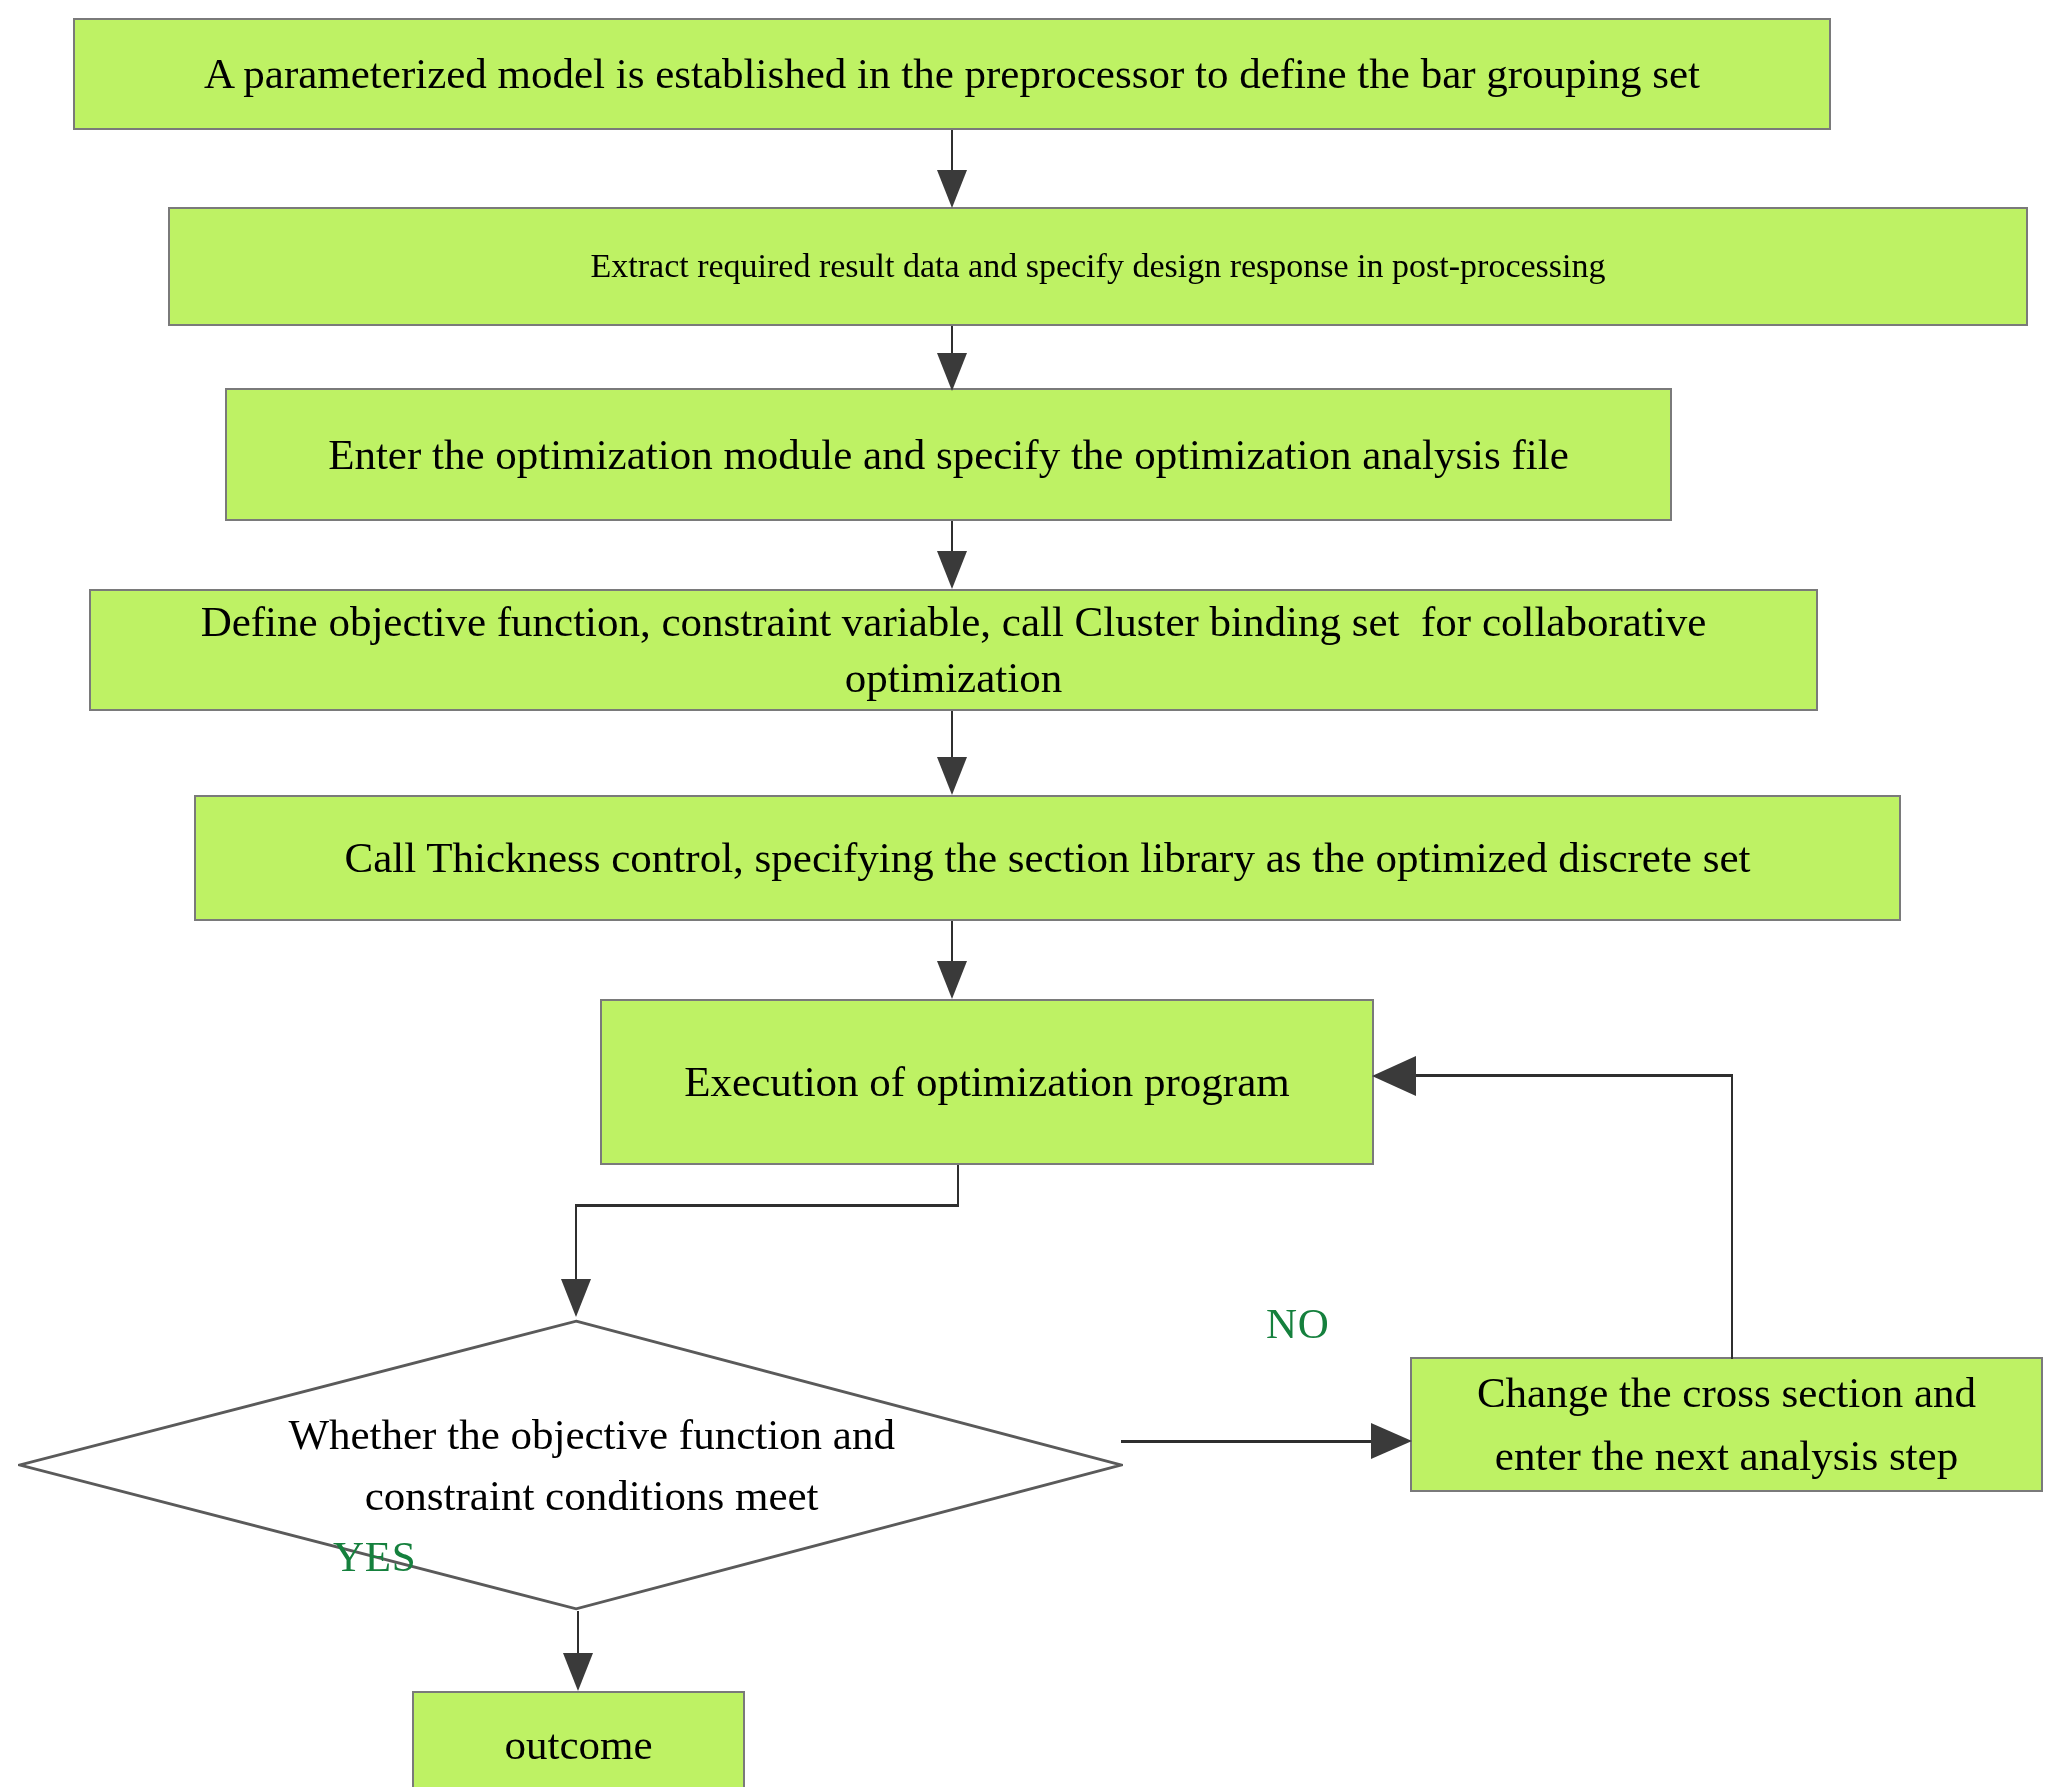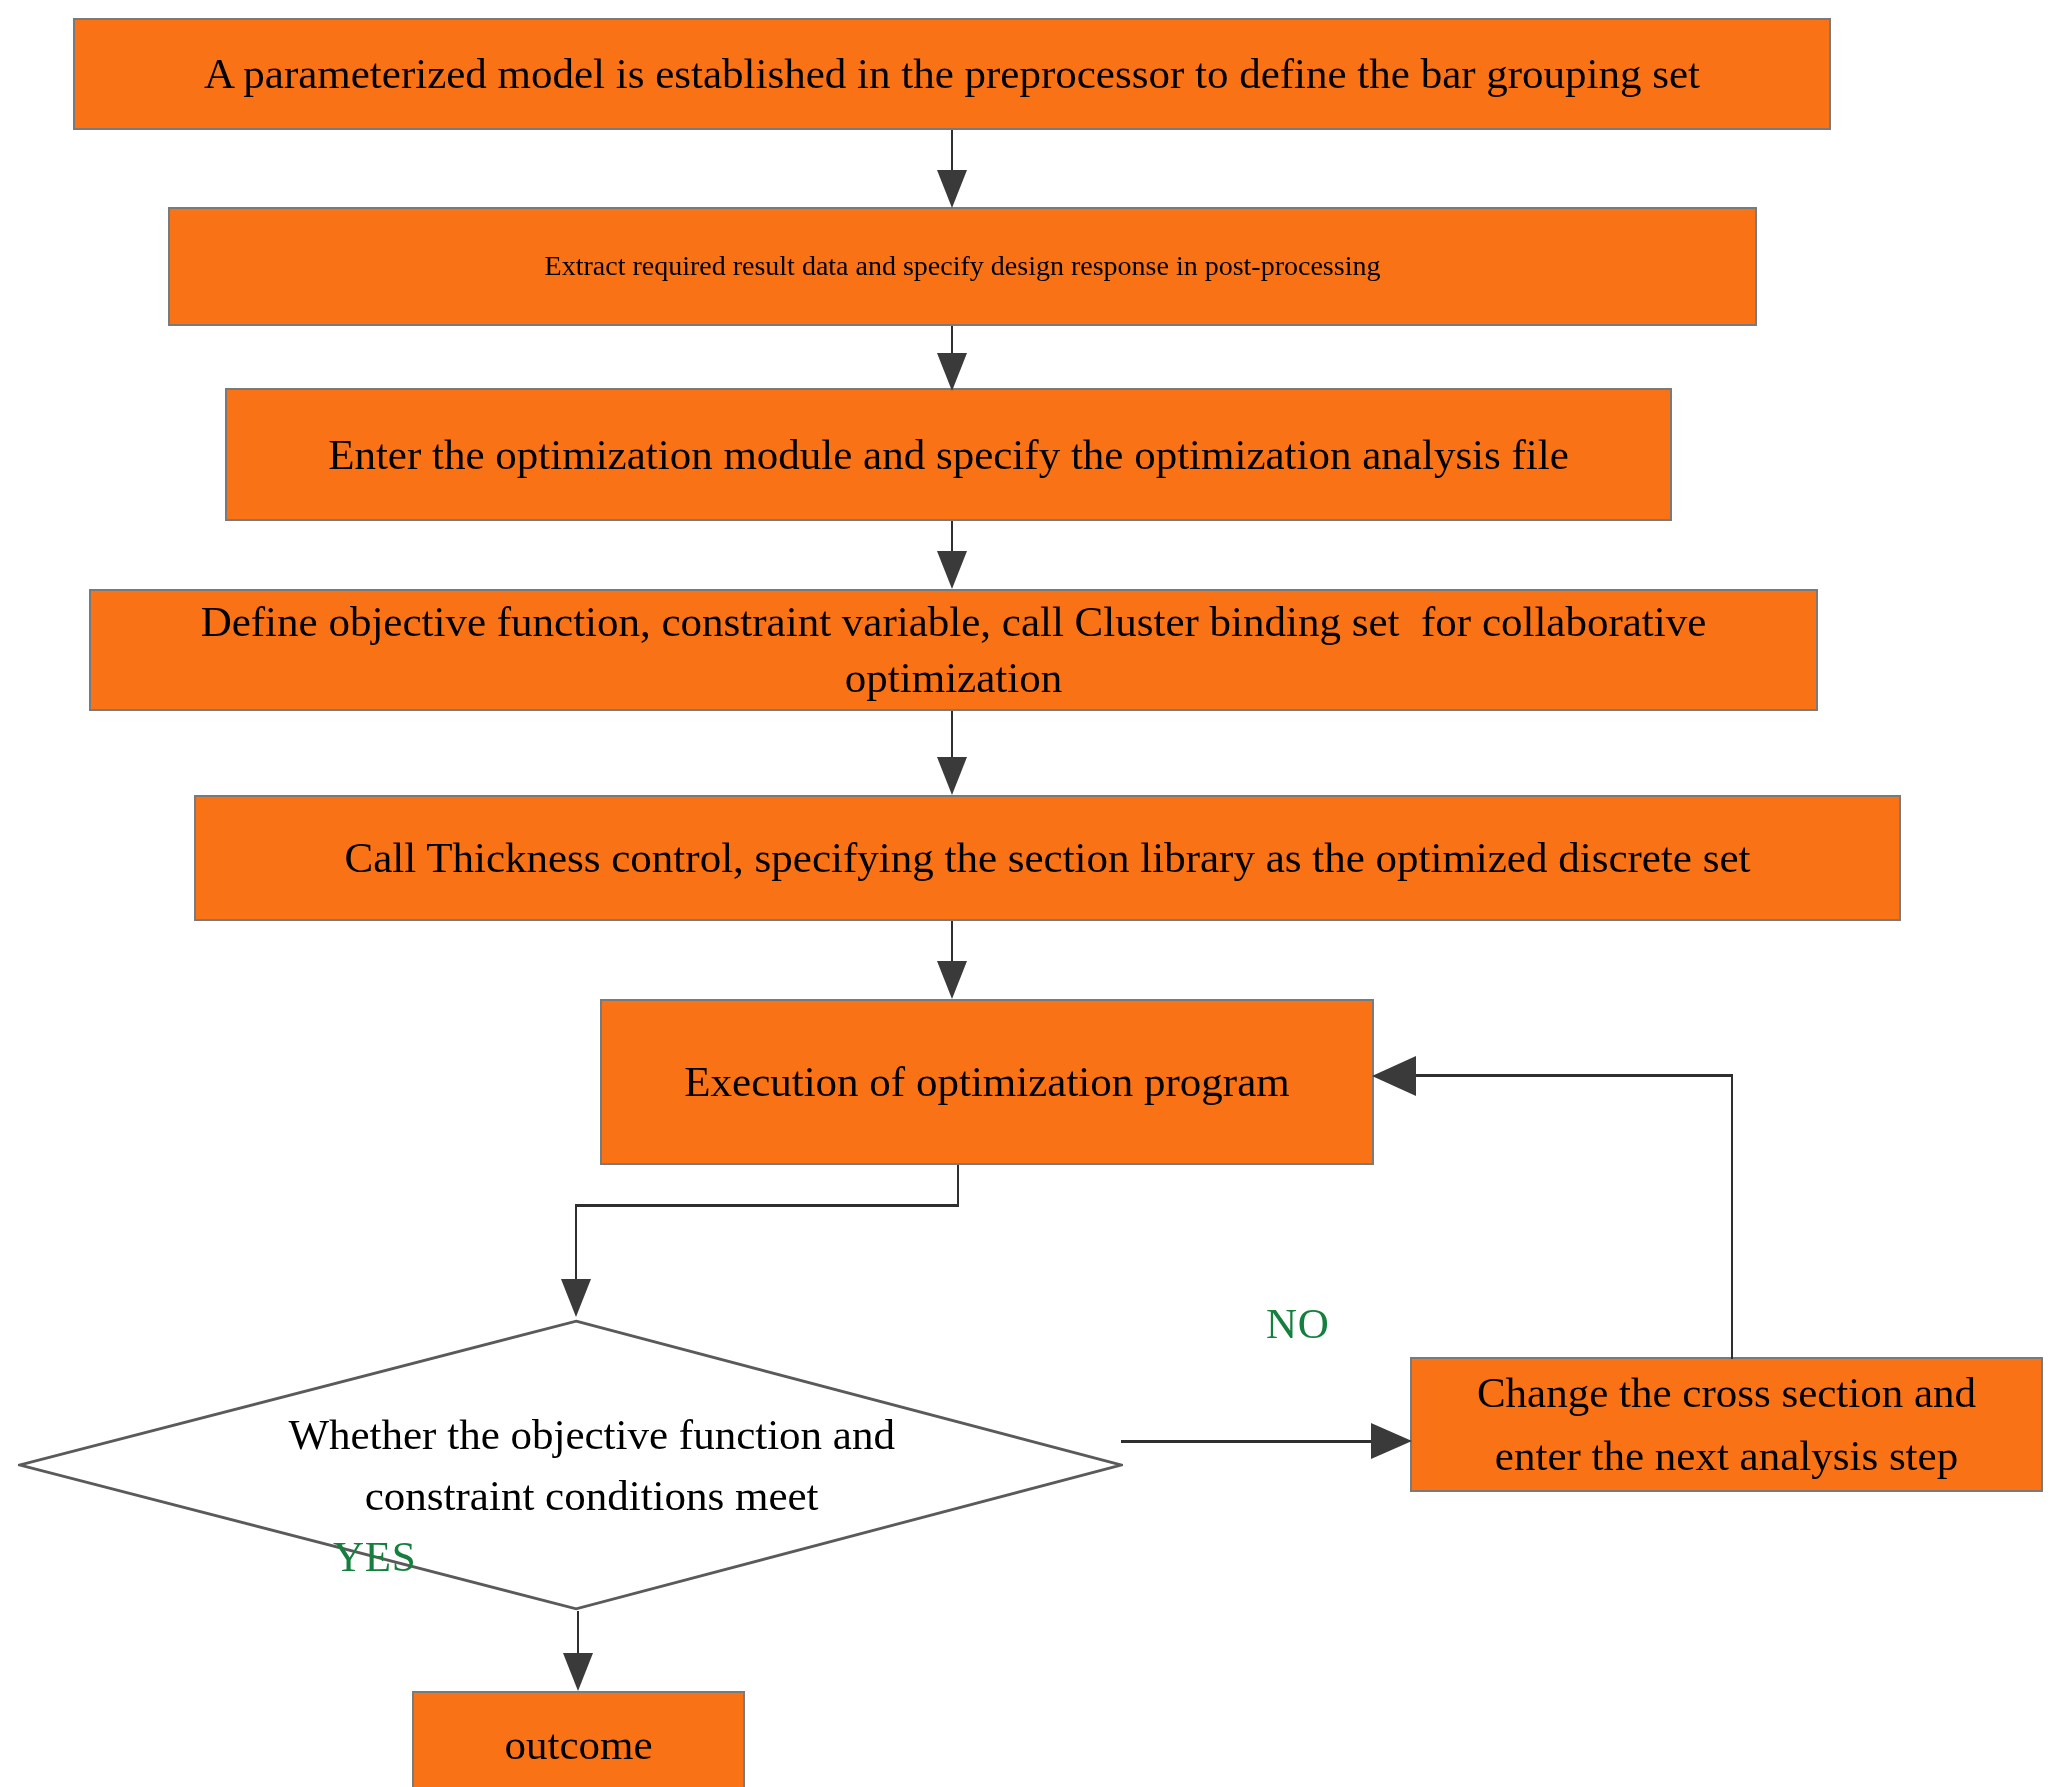--- a/index.html
+++ b/index.html
@@ -14,39 +14,39 @@
     height: 1787px;
     background: #ffffff;
     overflow: hidden;
     font-family: "Liberation Serif", "DejaVu Serif", serif;
   }
 
   
   .node {
     position: absolute;
     box-sizing: border-box;
-    background: #f97316;
+    background: #bef264;
     border: 2.1px solid #7a7a7a;
     display: flex;
     align-items: center;
     justify-content: center;
     text-align: center;
     color: #000000;
     line-height: 1.30;
     padding: 0 10px;
   }
   .node .txt {
     display: block;
     width: 100%;
     white-space: pre-wrap;
   }
 
   
   #box-parameterized-model { left: 73px;  top: 17.7px;   width: 1758px; height: 112px; font-size: 43px; }
-  #box-extract-result-data  { left: 168px;  top: 207px;  width: 1589px; height: 119px; font-size: 28px; }
+  #box-extract-result-data  { left: 168px;  top: 207px;  width: 1860px; height: 119px; font-size: 34px; }
   #box-optimization-module  { left: 225px;  top: 388px;  width: 1447px; height: 133px; font-size: 43px; }
   #box-define-objective     { left: 89px;  top: 589px;  width: 1729px; height: 122px; font-size: 43px; }
   #box-thickness-control    { left: 164px;  top: 795px; width: 1707px; height: 126px; font-size: 43px; margin-left: 30px; }
   #box-execution-program    { left: 600px;  top: 999px; width: 774px; height: 166px; font-size: 43px; }
   #box-change-cross-section { left: 1410px; top: 1357px; width: 633px;  height: 135px; font-size: 43px; line-height: 1.45; }
   #box-outcome              { left: 412px;  top: 1691px; width: 333px;  height: 108px; font-size: 43px; }
 
   
   #diamond-condition {
     position: absolute;

